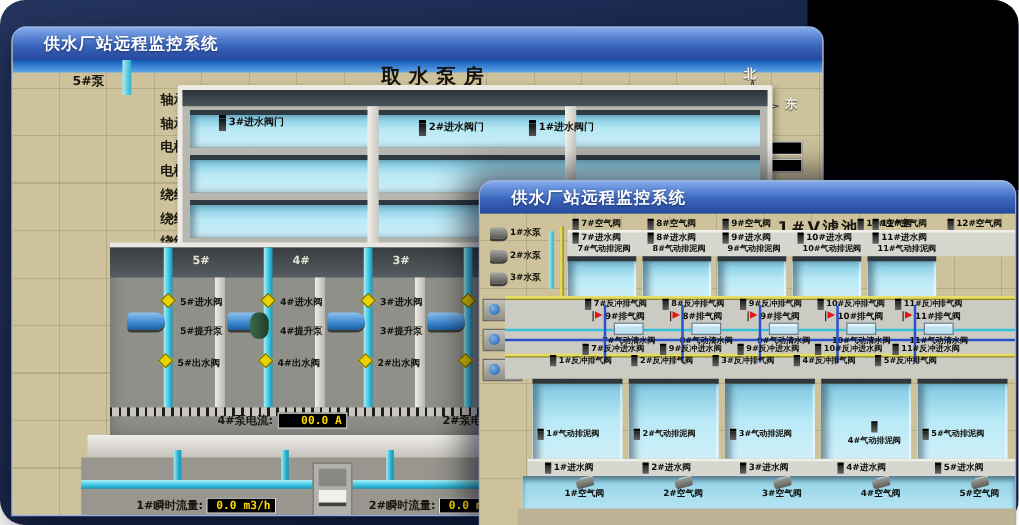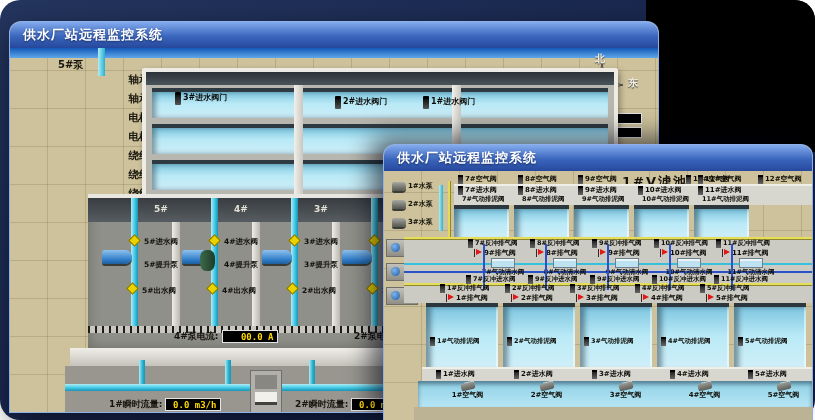--- a/index.html
+++ b/index.html
@@ -5,21 +5,21 @@
   html,body{margin:0;padding:0;background:#fff;}
   #canvas{position:relative;width:815px;height:420px;overflow:hidden;
           font-family:"DejaVu Sans","Liberation Sans",sans-serif;background:#fff;}
   .desktop{position:absolute;inset:0;background:linear-gradient(145deg,#24355e,#16244a 60%,#101c3a);border-radius:20px;}
   .black-zone{position:absolute;left:646px;top:0;width:169px;height:152px;background:#000;border-radius:0 20px 0 0;}
 
   
   .win{position:absolute;border-radius:11px 11px 0 0;overflow:hidden;
        box-shadow:0 0 0 1px #8fb0e8,0 10px 28px rgba(0,0,10,.55);}
   .titlebar{height:26px;background:linear-gradient(180deg,#83abee,#3a66bd 55%,#26489c);
-            display:flex;align-items:center;padding-left:13px;
+            display:flex;align-items:center;padding-left:25px;
             border-bottom:1px solid #1c3a80;}
   .titlebar b{color:#fff;font-size:13px;font-weight:bold;letter-spacing:1px;text-shadow:0 1px 2px rgba(0,0,30,.5);}
   .scene{position:absolute;left:0;right:0;top:26px;bottom:0;background:#cdc29b;overflow:hidden;
     background-image:
       repeating-linear-gradient(0deg,transparent 0 37px,rgba(95,80,40,.20) 37px 38px),
       repeating-linear-gradient(90deg,transparent 0 37px,rgba(95,80,40,.20) 37px 38px);}
   .abs{position:absolute;}
   .sky{left:0;top:0;right:0;height:10px;background:linear-gradient(180deg,#1559b8,#5ea7ea);}
   .scene-title{font-weight:bold;color:#15130c;}
 
@@ -131,20 +131,21 @@
 <div id="canvas">
   <div class="desktop"></div>
   <div class="black-zone"></div>
 
   <div class="win" style="left:10px;top:22px;width:648px;height:390px;background:#cdc29b;">
     <div class="titlebar">
       <b>供水厂站远程监控系统</b>
     </div>
     <div class="scene">
       <div class="abs sky"></div>
+      <div class="abs scene-title" style="left:295px;top:3px;font-size:16px;letter-spacing:6px;">取水泵房</div>
 
       <div class="abs" style="left:556px;top:8px;width:70px;height:58px;">
         <svg width="44" height="44" style="position:absolute;left:14px;top:7px;">
           <path d="M22 1 L26 18 L43 22 L26 26 L22 43 L18 26 L1 22 L18 18 Z" fill="#f2efe4" stroke="#4c4a42" stroke-width="1"></path>
         </svg>
         <span class="compass-lbl" style="left:29px;top:-4px;">北</span>
         <span class="compass-lbl" style="left:-1px;top:20px;">西</span>
         <span class="compass-lbl" style="left:31px;top:44px;">南</span>
         <span class="compass-lbl" style="left:62px;top:20px;">东</span>
       </div>
@@ -533,42 +534,20 @@
         </span>
           <span class="vcell" style="width:65px;">
           <i class="vi"></i>
           <b class="vl t65">4#反冲排气阀</b>
         </span>
           <span class="vcell" style="width:65px;">
           <i class="vi"></i>
           <b class="vl t65">5#反冲排气阀</b>
         </span>
         </div>
-      <div class="vrow" style="left:62px;top:122px;">
-          <span class="vcell" style="width:65px;">
-          <i class="flag"></i>
-          <b class="vl">1#排气阀</b>
-        </span>
-          <span class="vcell" style="width:65px;">
-          <i class="flag"></i>
-          <b class="vl">2#排气阀</b>
-        </span>
-          <span class="vcell" style="width:65px;">
-          <i class="flag"></i>
-          <b class="vl">3#排气阀</b>
-        </span>
-          <span class="vcell" style="width:65px;">
-          <i class="flag"></i>
-          <b class="vl">4#排气阀</b>
-        </span>
-          <span class="vcell" style="width:65px;">
-          <i class="flag"></i>
-          <b class="vl">5#排气阀</b>
-        </span>
-        </div>
 
       <div class="vrow" style="left:42px;top:132px;width:386px;height:64px;">
           <span class="wcell" style="width:72px;"></span>
           <span class="wcell" style="width:72px;"></span>
           <span class="wcell" style="width:72px;"></span>
           <span class="wcell" style="width:72px;"></span>
           <span class="wcell" style="width:72px;"></span>
         </div>
       <div class="vrow" style="left:46px;top:166px;">
           <span class="vcell" style="width:77px;">
@@ -576,21 +555,21 @@
           <b class="vl t65">1#气动排泥阀</b>
         </span>
           <span class="vcell" style="width:77px;">
           <i class="vi"></i>
           <b class="vl t65">2#气动排泥阀</b>
         </span>
           <span class="vcell" style="width:77px;">
           <i class="vi"></i>
           <b class="vl t65">3#气动排泥阀</b>
         </span>
-          <span class="vcell" style="width:77px;">
+          <span class="vcell" style="width:77px;flex-direction:column;">
           <i class="vi"></i>
           <b class="vl t65">4#气动排泥阀</b>
         </span>
           <span class="vcell" style="width:77px;">
           <i class="vi"></i>
           <b class="vl t65">5#气动排泥阀</b>
         </span>
         </div>
 
       <div class="abs wall-strip" style="left:38px;top:196px;width:390px;height:14px;"></div>

